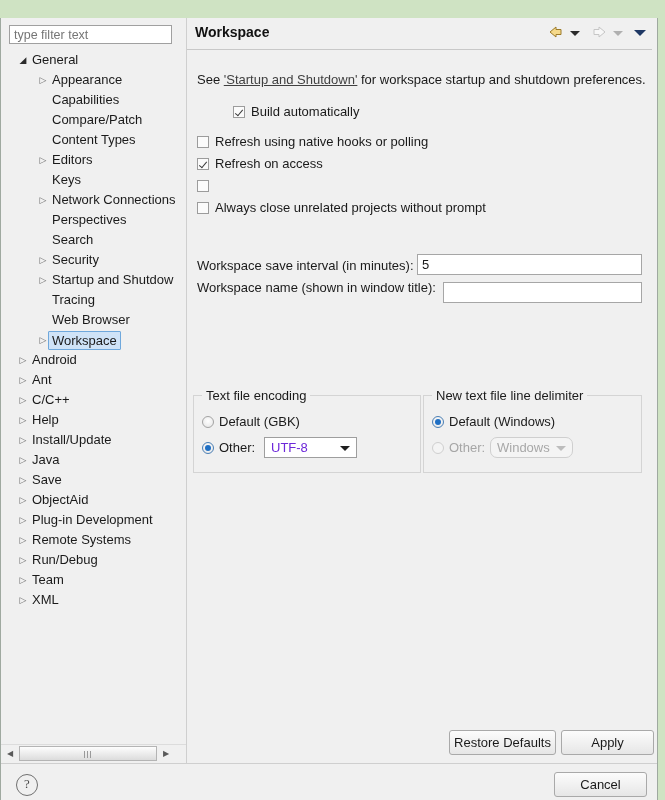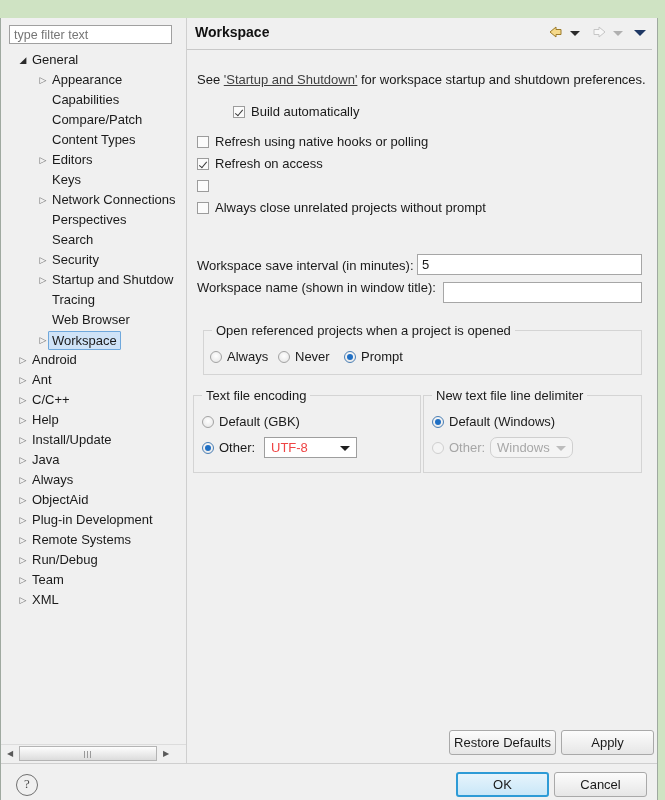--- a/index.html
+++ b/index.html
@@ -402,21 +402,21 @@
 
   .combo {
     position: absolute;
     height: 21px;
     border: 1px solid #9e9e9e;
     background: #ffffff;
     box-sizing: border-box;
     font-size: 13px;
     line-height: 19px;
     padding-left: 6px;
-    color: #ef4444;
+    color: #6d28d9;
     white-space: nowrap;
   }
   .combo .car {
     position: absolute;
     right: 6px; top: 8px;
     width: 0; height: 0;
     border-left: 5px solid transparent;
     border-right: 5px solid transparent;
     border-top: 5px solid #1f1f1f;
   }
@@ -564,21 +564,21 @@
           <div class="tree-item lvl0">
             <span class="arrow">▷</span>
             <span class="lbl">Install/Update</span>
           </div>
           <div class="tree-item lvl0">
             <span class="arrow">▷</span>
             <span class="lbl">Java</span>
           </div>
           <div class="tree-item lvl0">
             <span class="arrow">▷</span>
-            <span class="lbl">Always</span>
+            <span class="lbl">Save</span>
           </div>
           <div class="tree-item lvl0">
             <span class="arrow">▷</span>
             <span class="lbl">ObjectAid</span>
           </div>
           <div class="tree-item lvl0">
             <span class="arrow">▷</span>
             <span class="lbl">Plug-in Development</span>
           </div>
           <div class="tree-item lvl0">
@@ -656,32 +656,20 @@
         <div class="field-row" style="top:205px;">
           <span class="flabel">Workspace save interval (in minutes):</span>
         </div>
         <input class="txt-input" style="left: 230px; top: 204px; width: 225px;" type="text" value="5">
 
         <div class="field-row" style="top:227px;">
           <span class="flabel">Workspace name (shown in window title):</span>
         </div>
         <input class="txt-input" style="left: 256px; top: 232px; width: 199px;" type="text" value="">
 
-        <div class="group" style="left:16px; top:280px; width:439px; height:45px;">
-          <span class="g-title">Open referenced projects when a project is opened</span>
-          <div class="radio-row" style="left:6px; top:16px;">
-            <span class="rbox"></span><span>Always</span>
-          </div>
-          <div class="radio-row" style="left:74px; top:16px;">
-            <span class="rbox"></span><span>Never</span>
-          </div>
-          <div class="radio-row" style="left:140px; top:16px;">
-            <span class="rbox sel"></span><span>Prompt</span>
-          </div>
-        </div>
 
         <div class="group" style="left:6px; top:345px; width:228px; height:78px;">
           <span class="g-title">Text file encoding</span>
           <div class="radio-row" style="left:8px; top:16px;">
             <span class="rbox"></span><span>Default (GBK)</span>
           </div>
           <div class="radio-row" style="left:8px; top:42px;">
             <span class="rbox sel"></span><span>Other:</span>
           </div>
           <div class="combo" style="left:70px; top:41px; width:93px;">
@@ -708,18 +696,17 @@
         <div class="btn" style="left:374px; top:680px; width:93px; height:25px; line-height:23px;">Apply</div>
 
       </div>
 
     </div>
 
     <div class="btn-sep"></div>
 
     <div class="bottom-bar">
       <div class="help-icon">?</div>
-      <div class="btn primary" style="left:455px; top:8px; width:93px; height:25px; line-height:21px;">OK</div>
       <div class="btn" style="left:553px; top:8px; width:93px; height:25px; line-height:23px;">Cancel</div>
     </div>
 
   </div>
 </div>
 
 </body></html>

